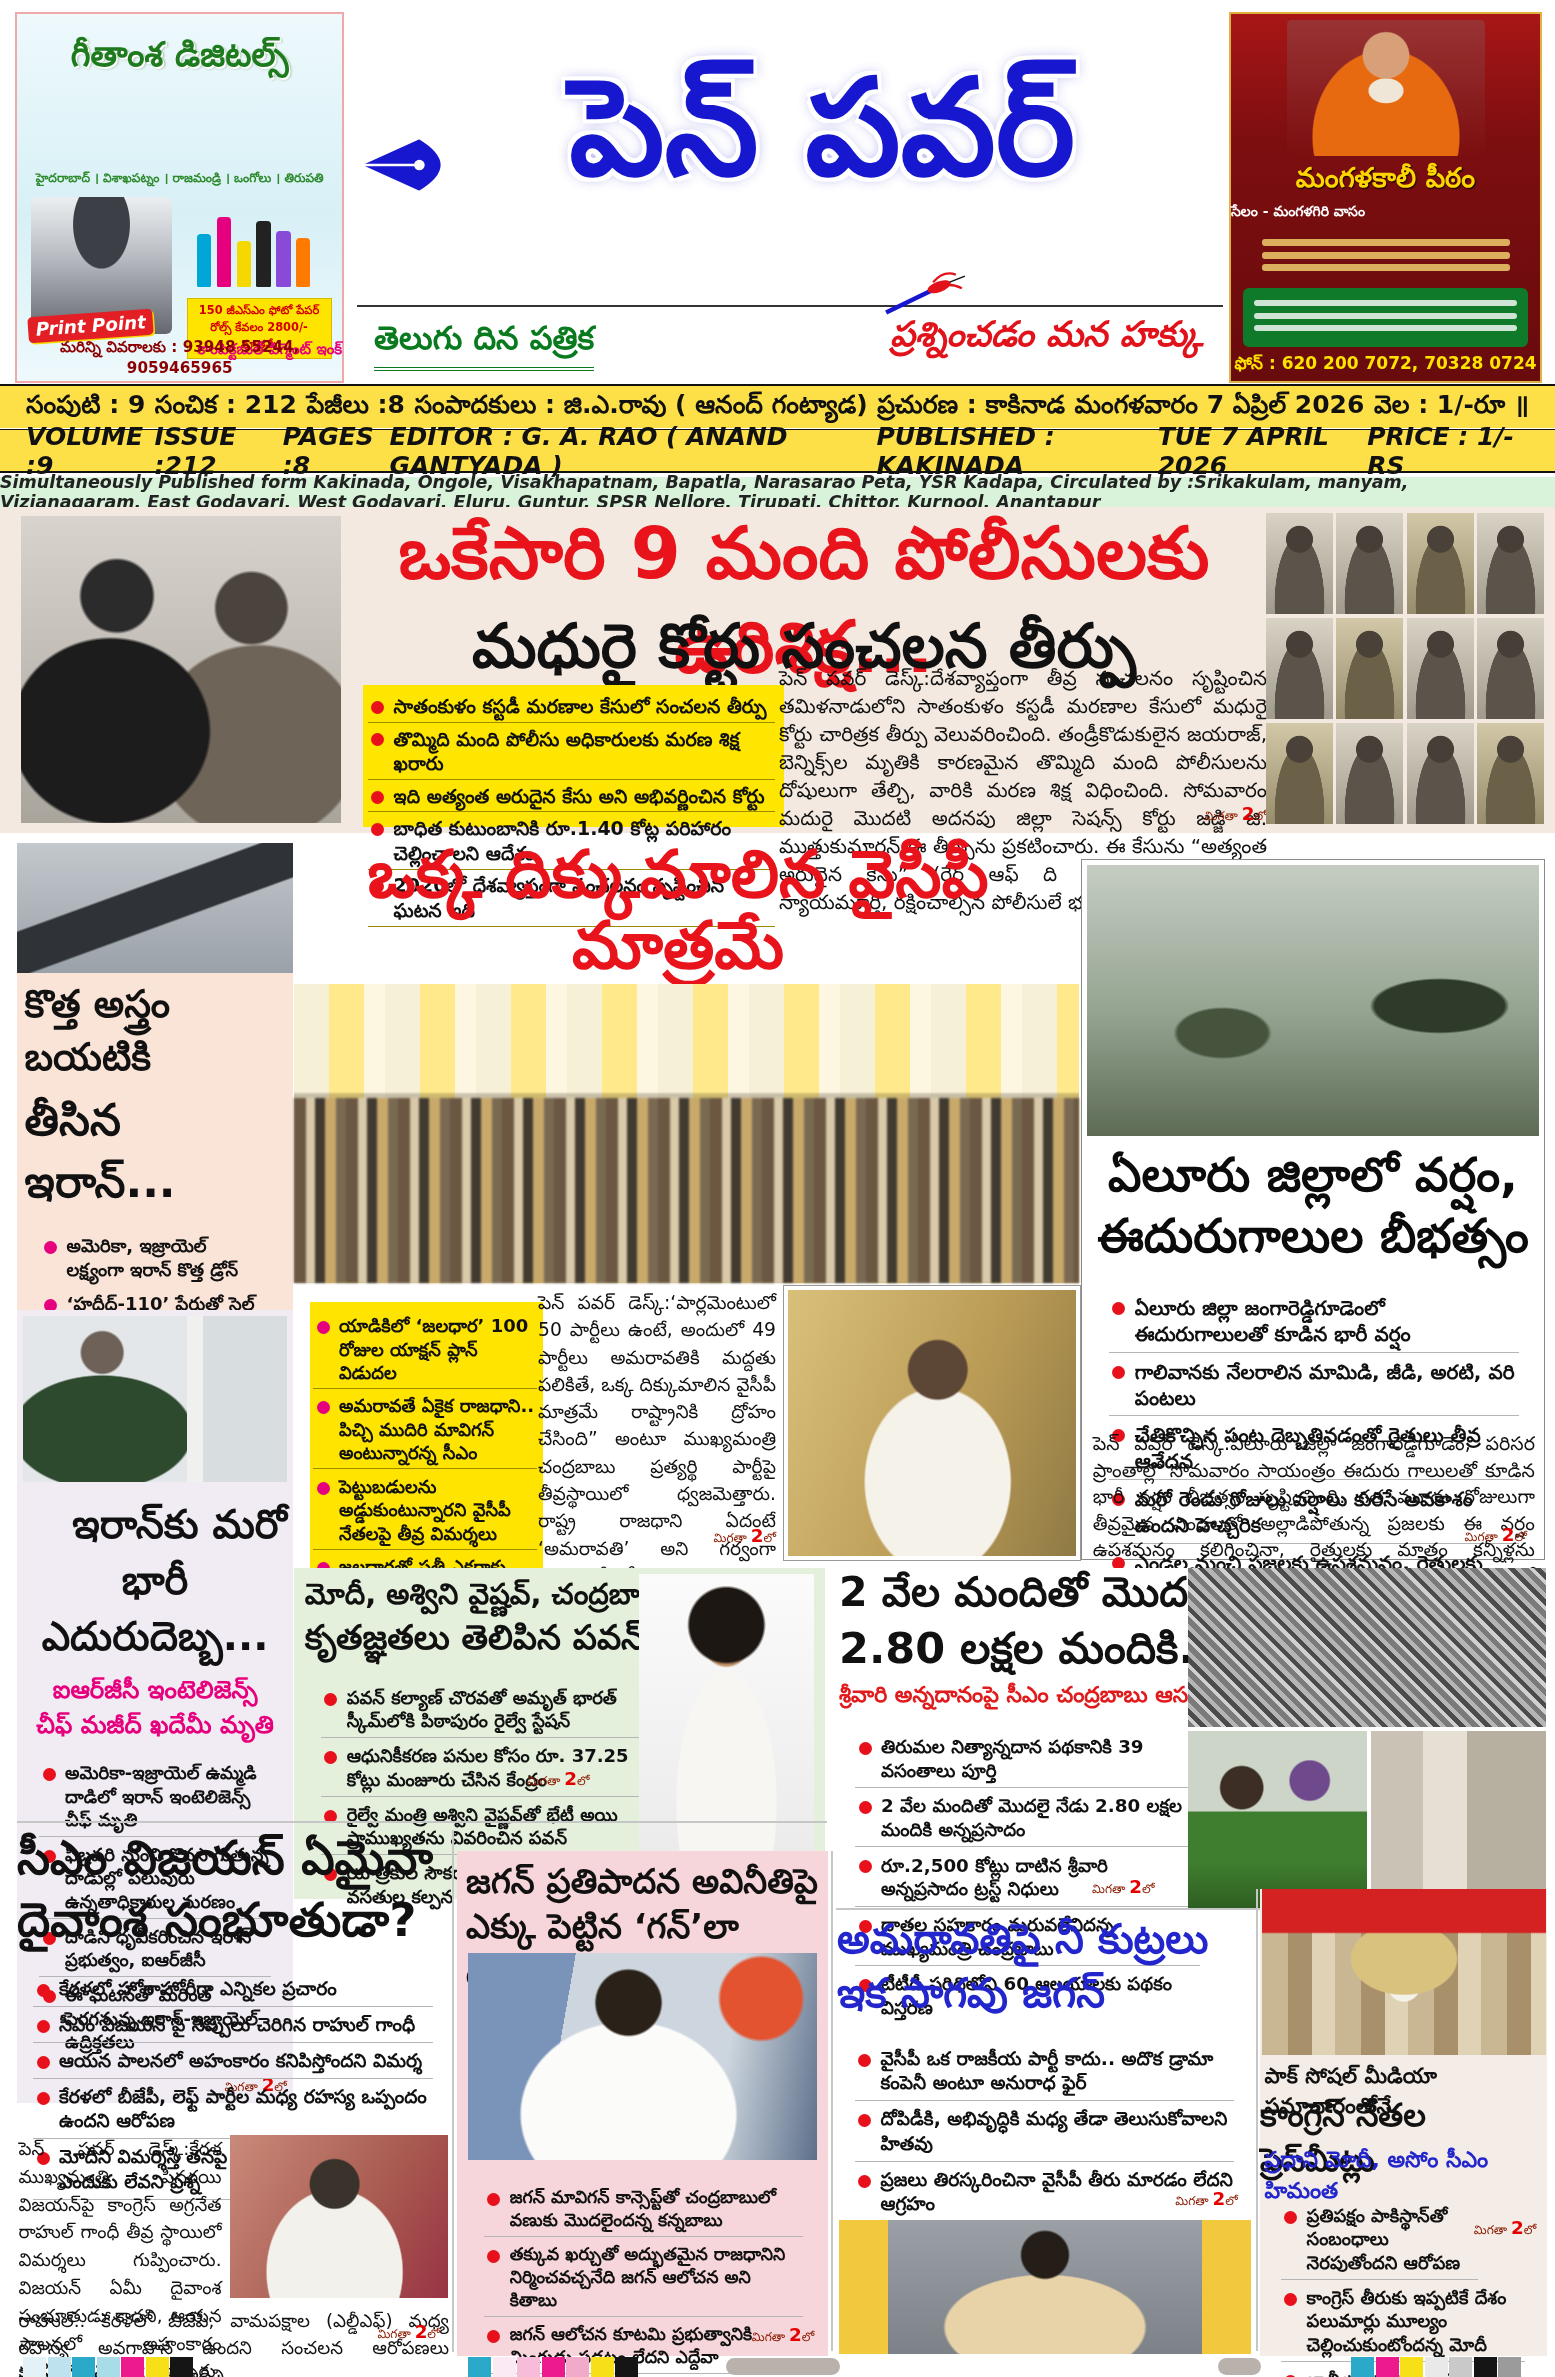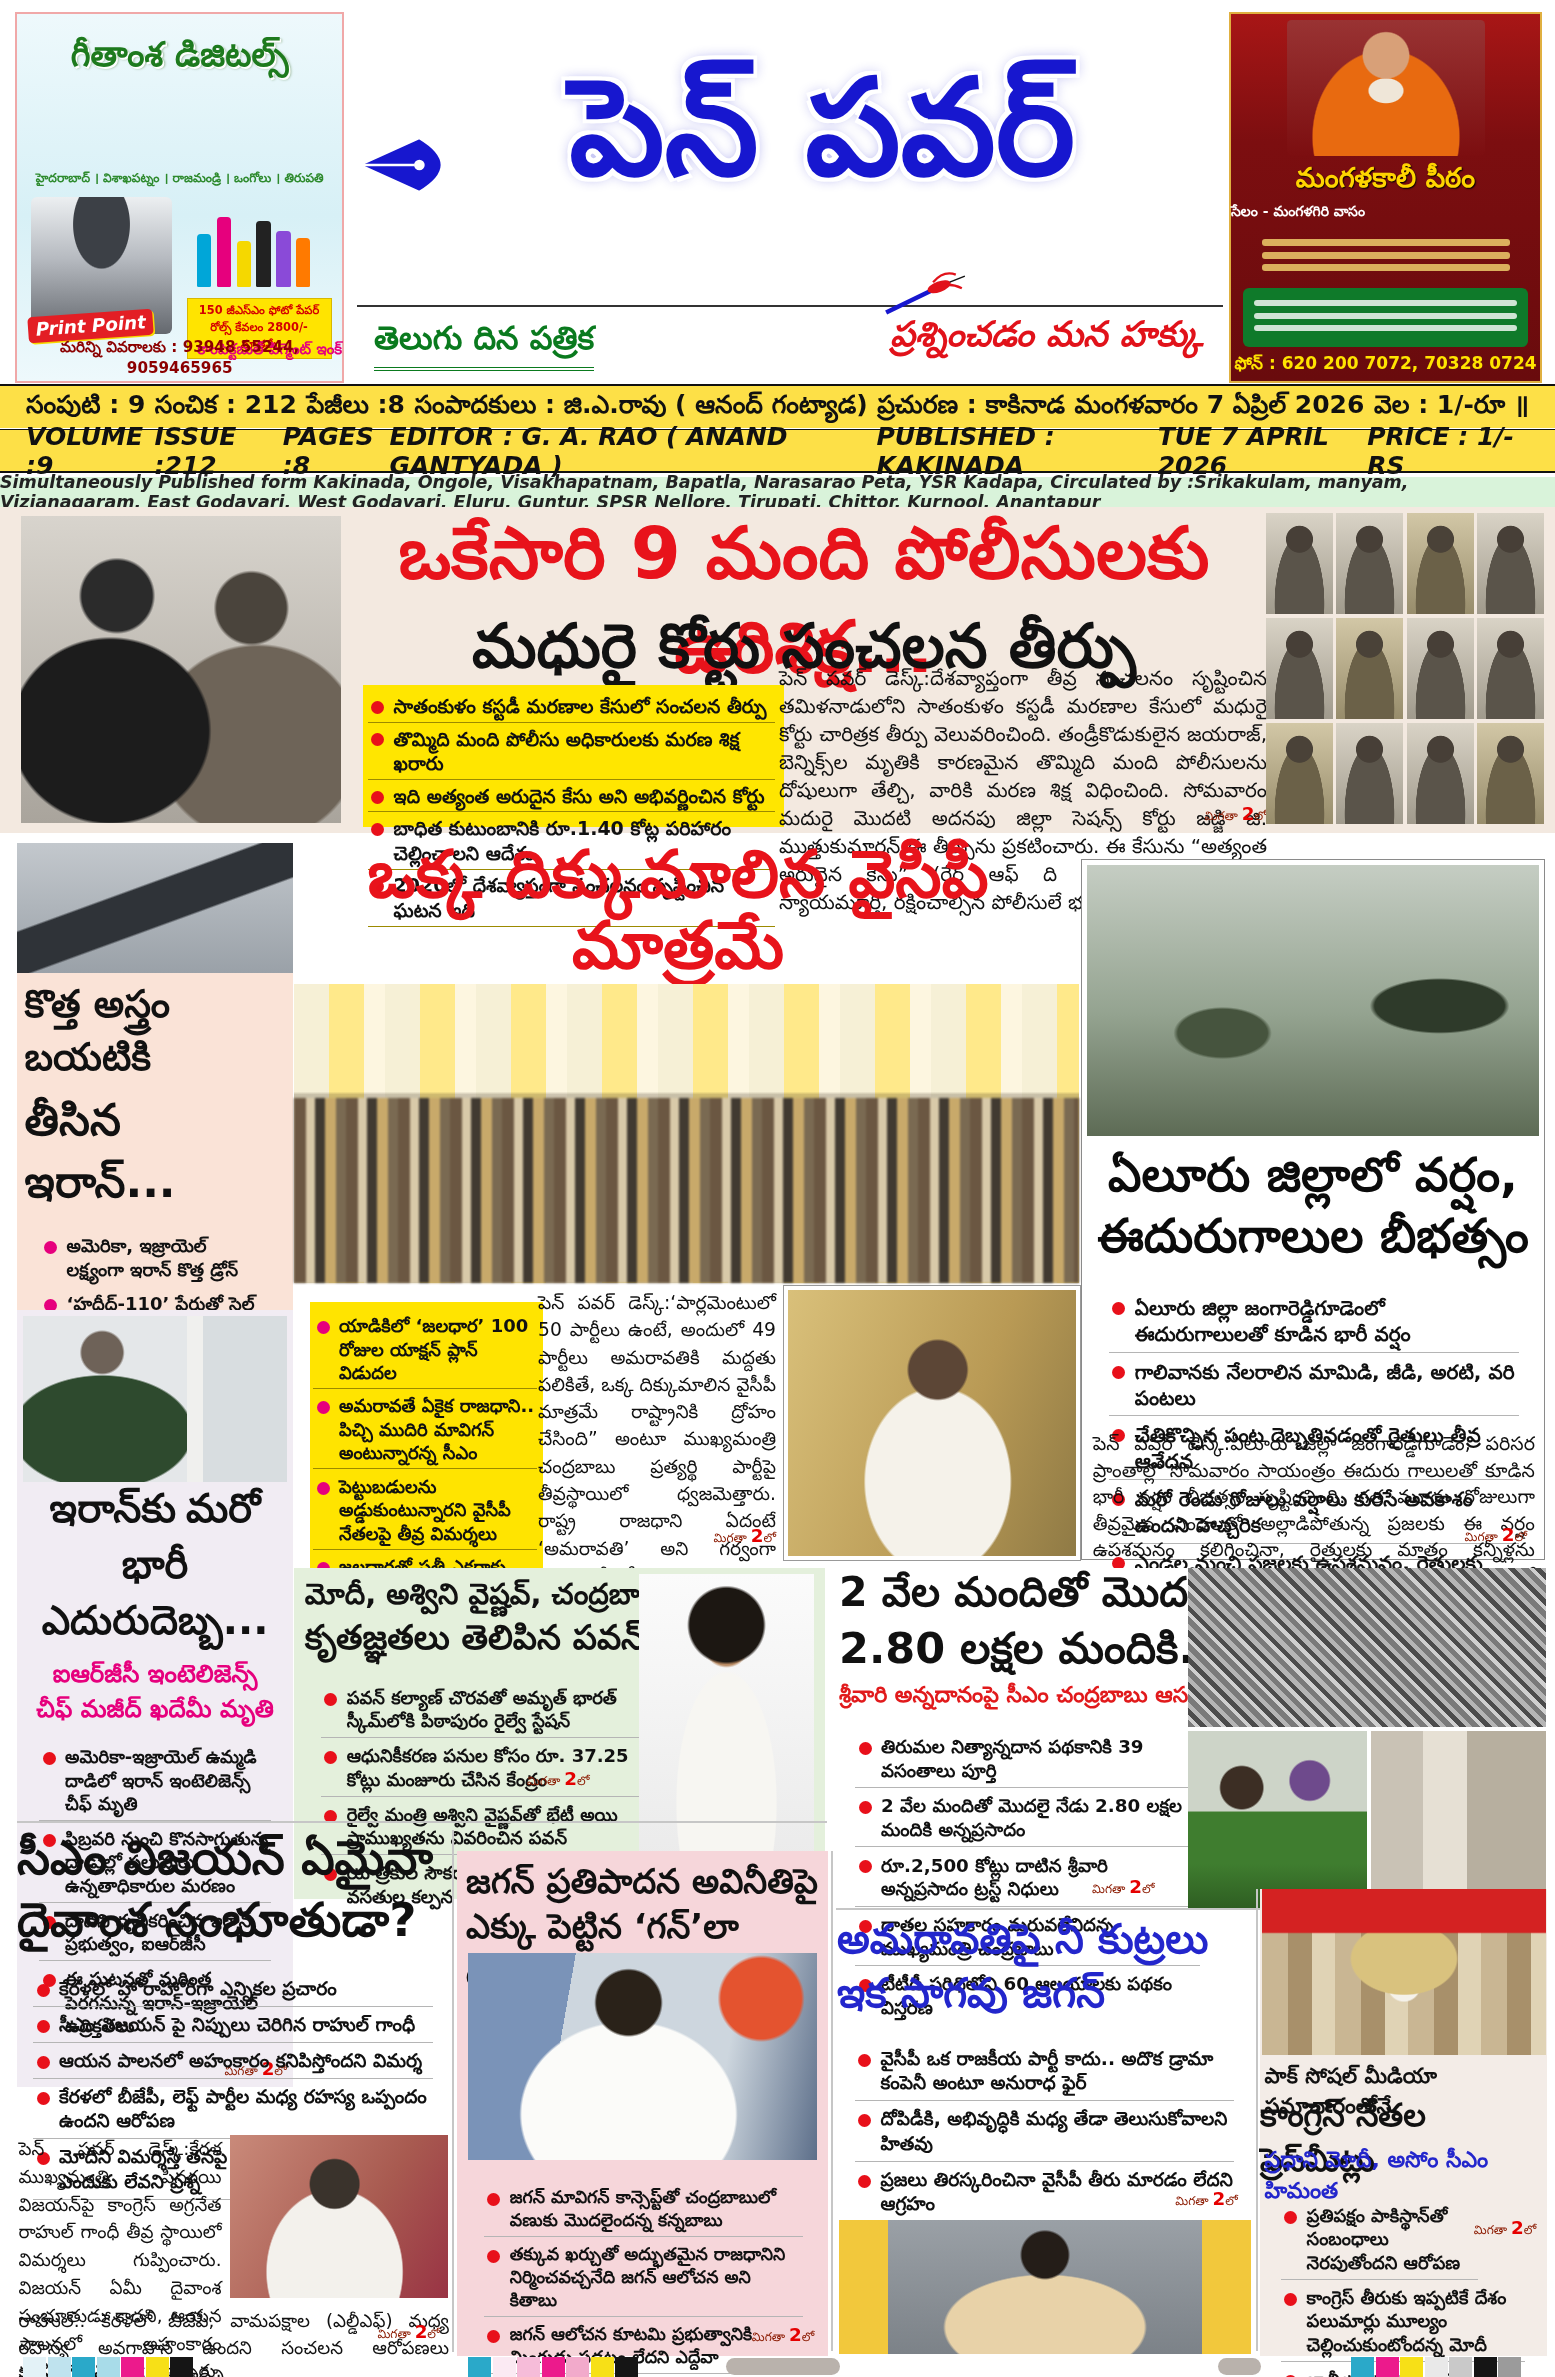--- a/index.html
+++ b/index.html
@@ -338,21 +338,21 @@
       <div class="more" style="text-align:right;"><span>మిగతా </span><b>2</b><span>లో</span></div>
     </div>
   </div>
 
   <div class="abs" style="left:17px;top:1310px;width:276px;background:#f1ecf3;padding:6.1px;box-sizing:border-box;">
     <div style="height:166px;background:
        linear-gradient(90deg,transparent 0 62%,#f0f0ee 62% 68%,#d8dde0 68%),
        radial-gradient(circle at 30% 22%,#6e6258 0 9%,transparent 10%),
        radial-gradient(ellipse at 30% 70%,#2e4a2e 0 34%,transparent 35%),
        linear-gradient(90deg,#e4e7e9 0 70%,#178c3c 70% 79%,#f4f4f2 79% 90%,#d42a2a 90%);"></div>
-    <div style="font-size:40px;font-weight:900;text-align:center;margin-top:3px;font-family:Liberation Serif, serif;">ఇరాన్‌కు మరో</div>
+    <div style="font-size:40px;font-weight:900;text-align:right;margin-top:19px;">ఇరాన్‌కు మరో</div>
     <div style="font-size:40px;font-weight:900;text-align:center;">భారీ ఎదురుదెబ్బ...</div>
     <div style="font-size:24.4px;font-weight:900;color:#e6007d;text-align:center;margin-top:6.1px;">ఐఆర్‌జీసీ ఇంటెలిజెన్స్</div>
     <div style="font-size:24.4px;font-weight:900;color:#e6007d;text-align:center;margin-bottom:9.1px;">చీఫ్ మజీద్ ఖదేమీ మృతి</div>
     <ul class="bul" style="font-size:18px;">
       <li>అమెరికా-ఇజ్రాయెల్ ఉమ్మడి దాడిలో ఇరాన్ ఇంటెలిజెన్స్ చీఫ్ మృతి</li>
       <li>ఫిబ్రవరి నుంచి కొనసాగుతున్న దాడుల్లో పలువురు ఉన్నతాధికారుల మరణం</li>
       <li>దాడిని ధృవీకరించిన ఇరాన్ ప్రభుత్వం, ఐఆర్‌జీసీ</li>
       <li style="border:none">ఈ ఘటనతో మరింత పెరగనున్న ఇరాన్-ఇజ్రాయెల్ ఉద్రిక్తతలు</li>
     </ul>
     <div class="more" style="text-align:right;"><span>మిగతా </span><b>2</b><span>లో</span></div>

